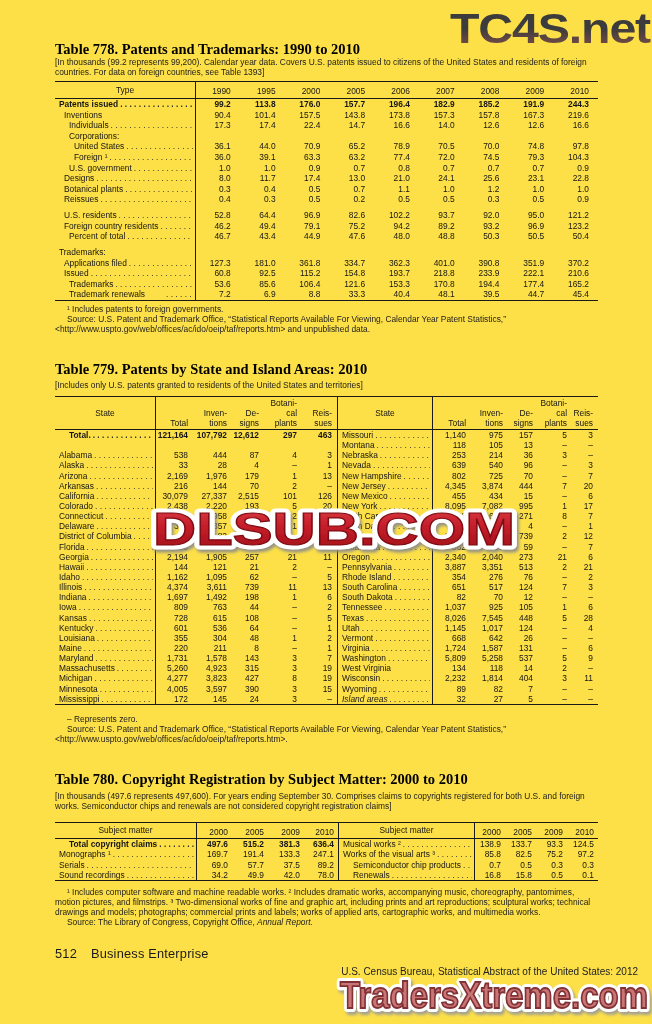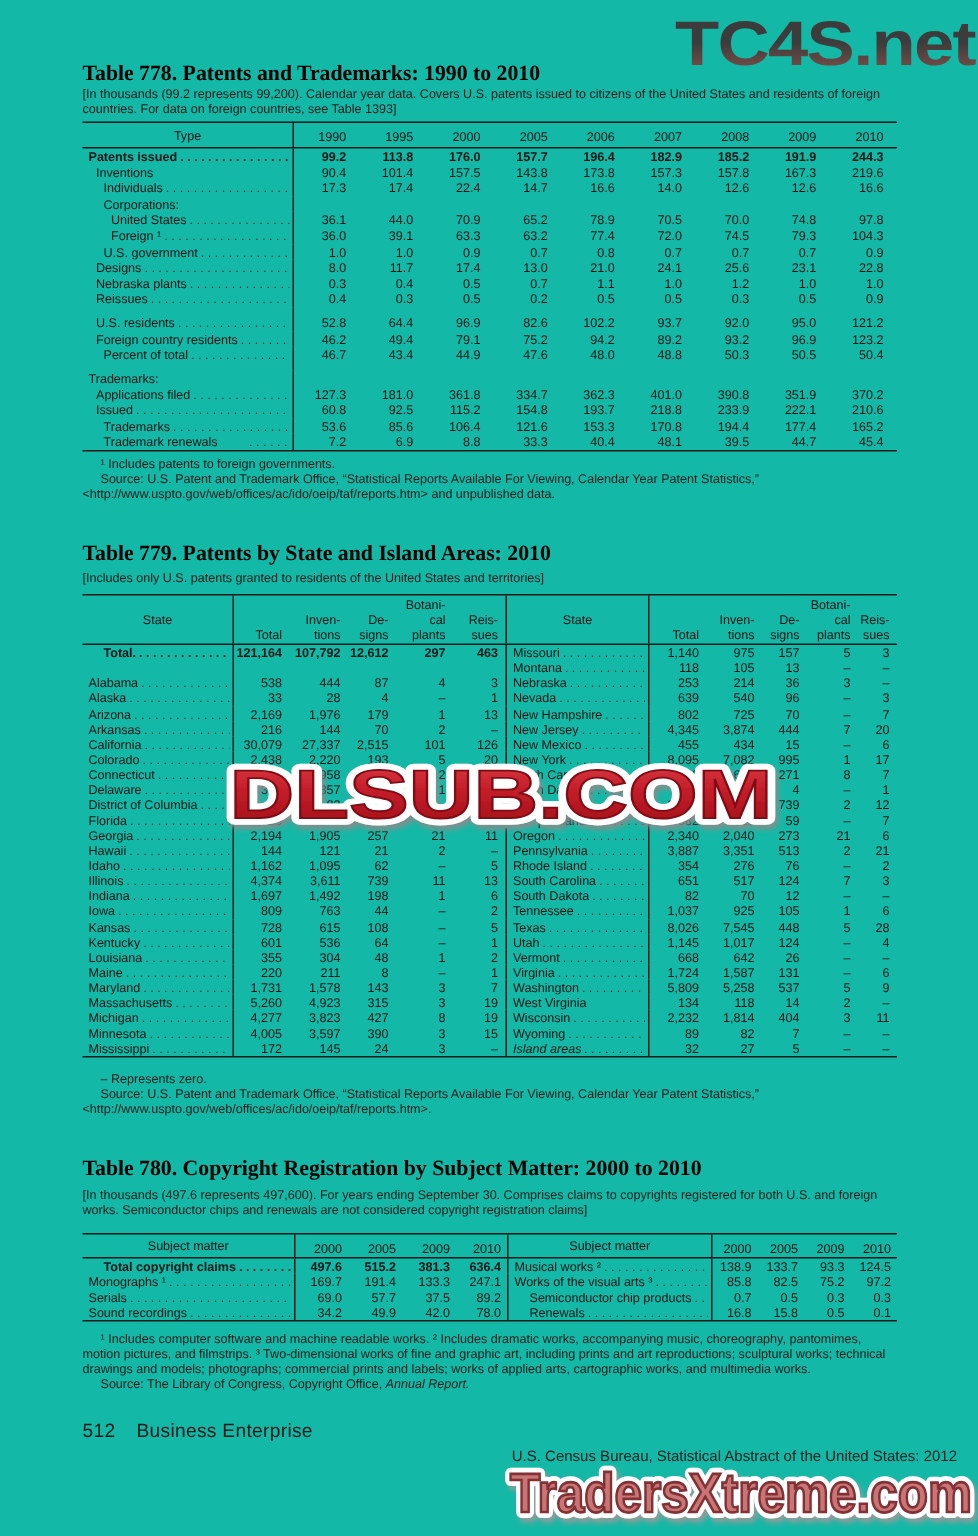--- a/index.html
+++ b/index.html
@@ -1,16 +1,16 @@
 <!DOCTYPE html>
 <html><head>
 <meta charset="utf-8">
 <style>
   html,body{margin:0;padding:0;background:#777;}
-  .page{position:relative;width:652px;height:1024px;background:#14b8a6;margin:0 auto;overflow:hidden;
+  .page{position:relative;width:652px;height:1024px;background:#fde047;margin:0 auto;overflow:hidden;
         font-family:"Liberation Sans","DejaVu Sans",sans-serif;color:#151515;}
   .abs{position:absolute;}
   .ttl{font-family:"Liberation Serif","DejaVu Serif",serif;font-weight:bold;font-size:14.5px;color:#000;letter-spacing:0;white-space:nowrap;}
   .note{font-size:8.4px;line-height:9.8px;color:#1c1c1c;}
   .fnblock{font-size:8.4px;line-height:10px;color:#1c1c1c;}
   .fnblock p{margin:0;text-indent:12px;}
   
   .tbl{border-top:1px solid #1a1a1a;border-bottom:1.6px solid #1a1a1a;font-size:8.4px;}
   .hdrrow{border-bottom:1.5px solid #1a1a1a;}
   .tr{box-sizing:border-box;}
@@ -191,21 +191,21 @@
           <div class="c num">17.4</div>
           <div class="c num">13.0</div>
           <div class="c num">21.0</div>
           <div class="c num">24.1</div>
           <div class="c num">25.6</div>
           <div class="c num">23.1</div>
           <div class="c num">22.8</div>
         </div>
         <div class="tr g778">
           <div class="c lbl" style="padding-left: 9px;">
-            <span class="lt">Nebraska plants</span>
+            <span class="lt">Botanical plants</span>
             <div class="dots"></div>
           </div>
           <div class="c num">0.3</div>
           <div class="c num">0.4</div>
           <div class="c num">0.5</div>
           <div class="c num">0.7</div>
           <div class="c num">1.1</div>
           <div class="c num">1.0</div>
           <div class="c num">1.2</div>
           <div class="c num">1.0</div>
@@ -626,21 +626,21 @@
         <div class="tr g779">
           <div class="c lbl" style="padding-left: 4px;">
             <span class="lt">Florida</span>
             <div class="dots"></div>
           </div>
           <div class="c num">3,723</div>
           <div class="c num">2,978</div>
           <div class="c num">670</div>
           <div class="c num">58</div>
           <div class="c num">17</div>
-          <div class="c lbl" style="padding-left: 4px; margin-left: 22px;">
+          <div class="c lbl" style="padding-left: 4px;">
             <span class="lt">Oklahoma</span>
             <div class="dots"></div>
           </div>
           <div class="c num">582</div>
           <div class="c num">516</div>
           <div class="c num">59</div>
           <div class="c num">–</div>
           <div class="c num">7</div>
         </div>
         <div class="tr g779">

